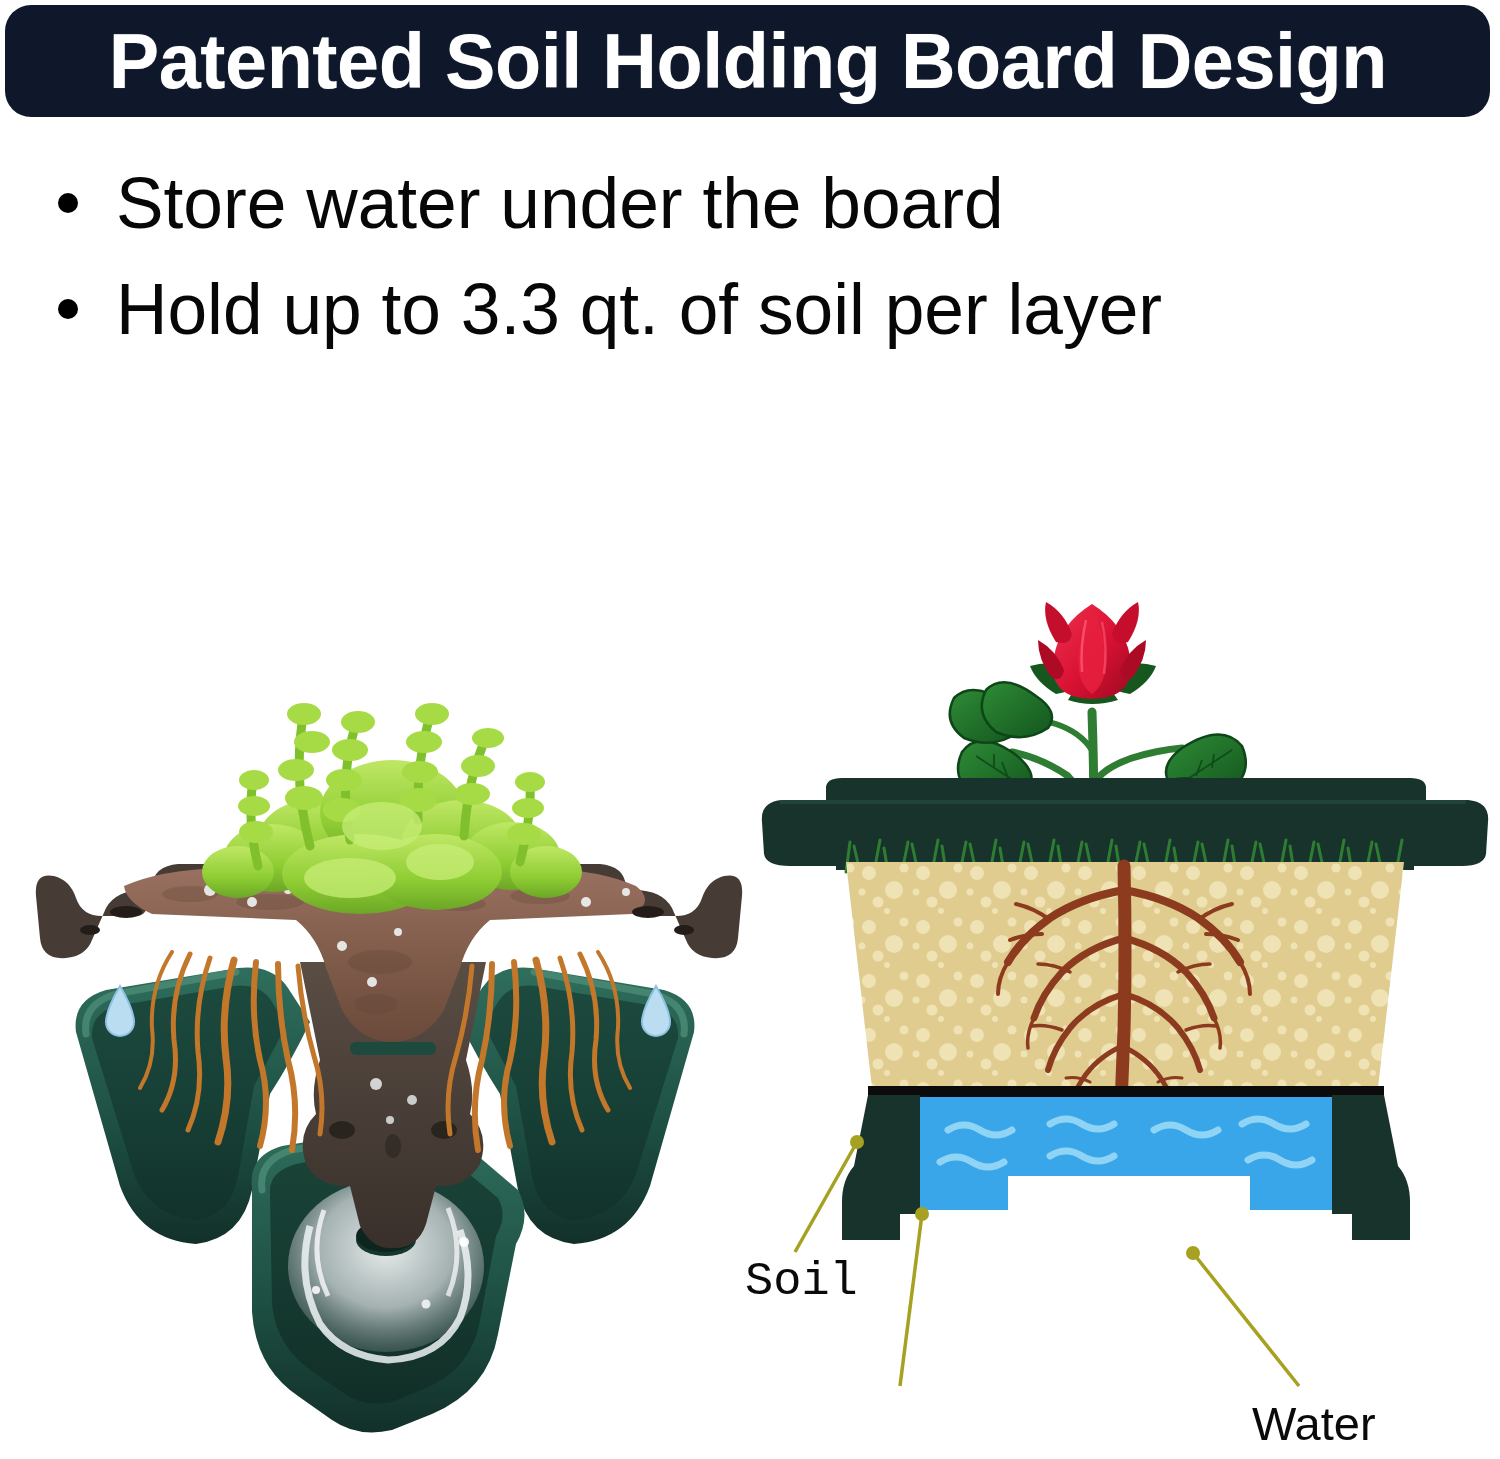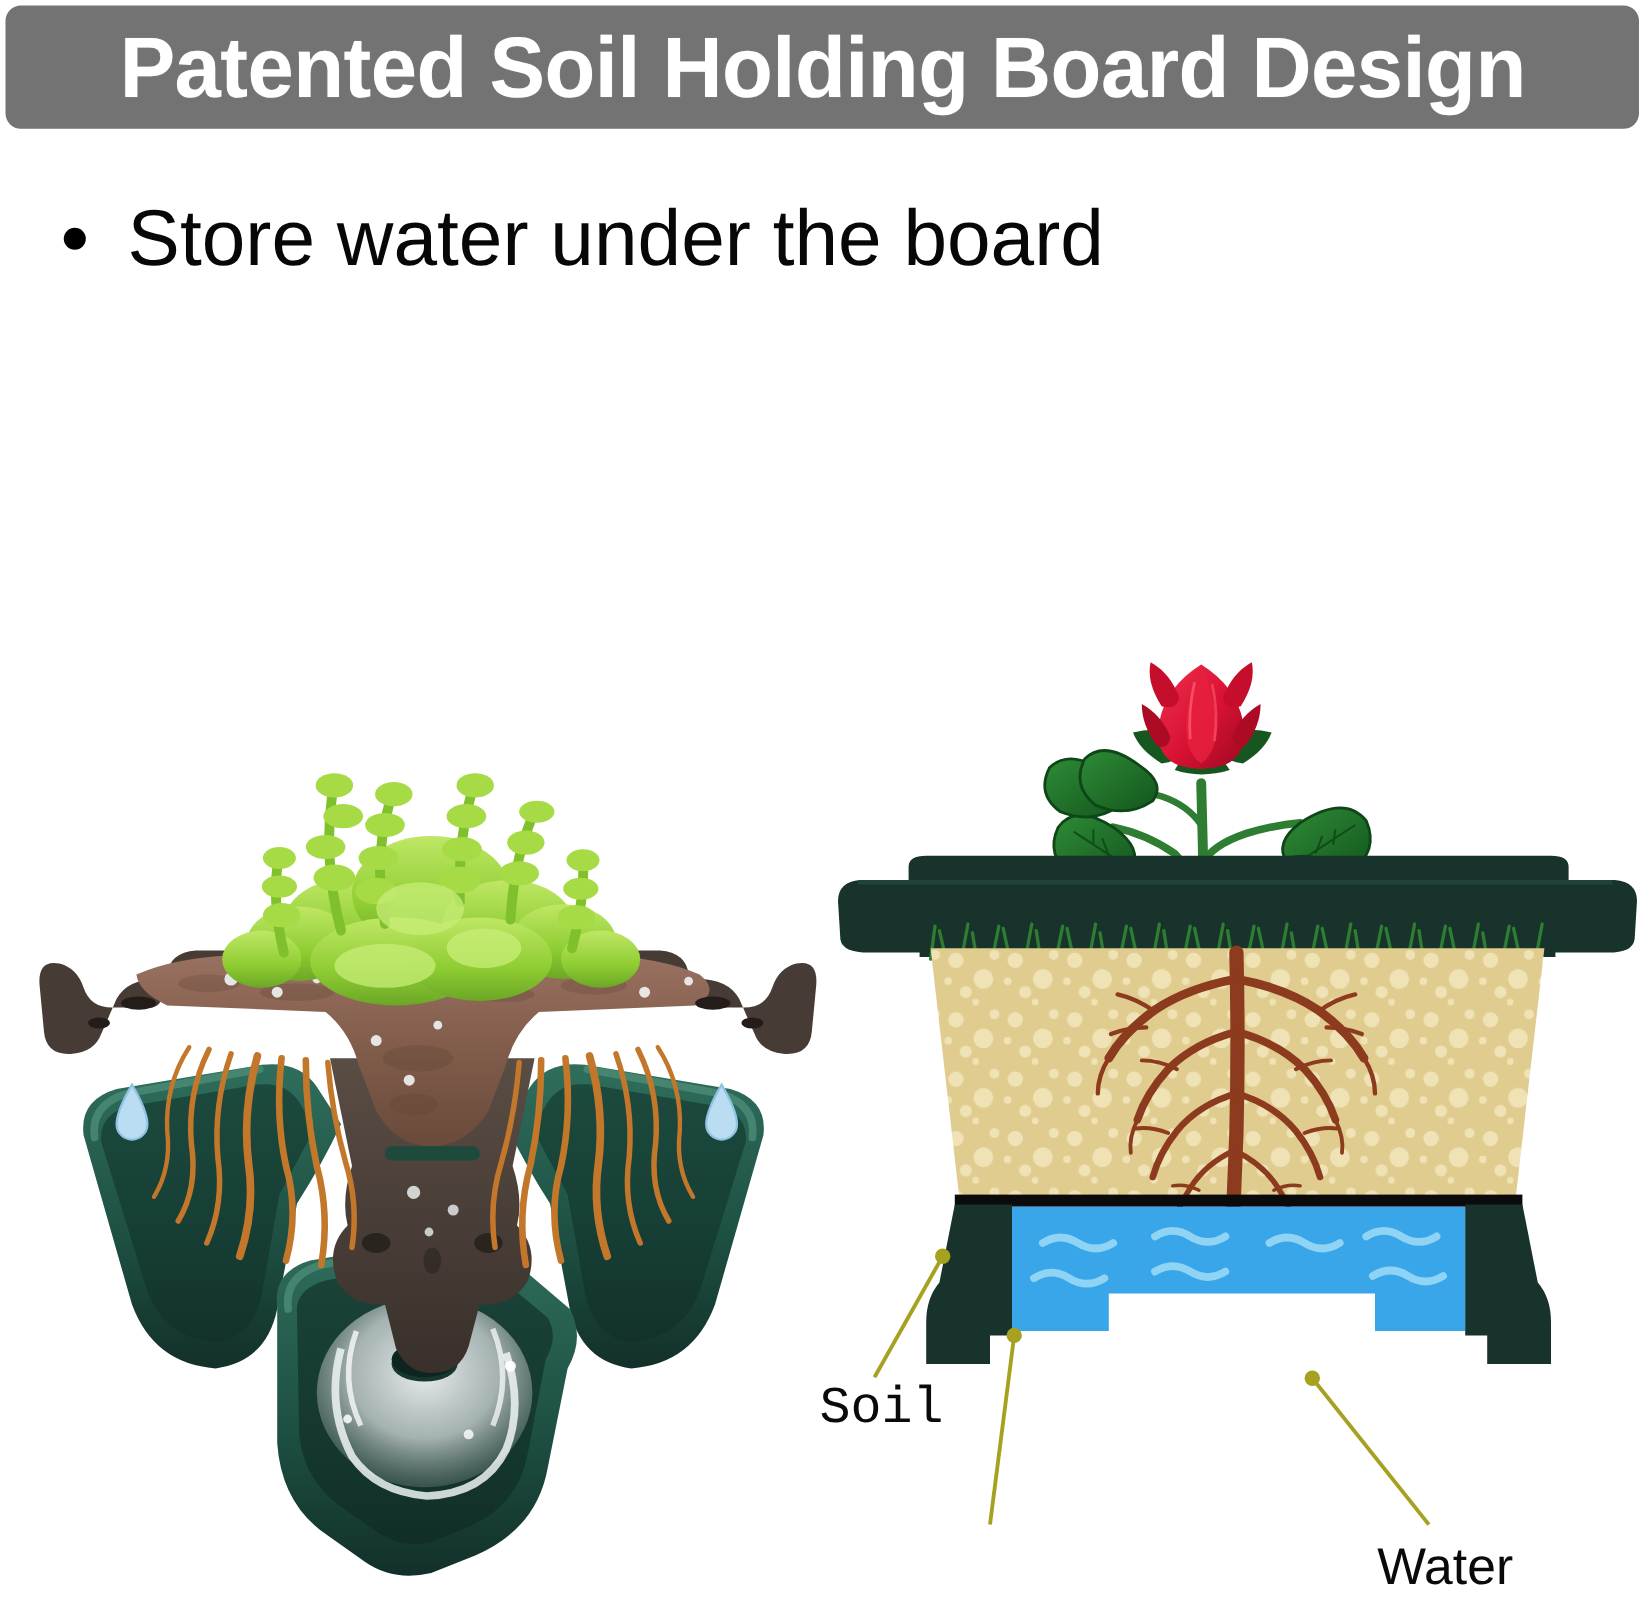--- a/index.html
+++ b/index.html
@@ -22,22 +22,22 @@
     background: #ffffff;
   }
 
   
   #header-banner {
     position: absolute;
     left: 5px;
     top: 5px;
     width: 1485px;
     height: 112px;
-    background: #737373;
-    border-radius: 14px;
+    background: #0f172a;
+    border-radius: 26px;
     display: flex;
     align-items: center;
     justify-content: center;
     box-sizing: border-box;
   }
   #header-title {
     color: #FFFFFF;
     font-family: "Liberation Sans Narrow", "Liberation Sans", sans-serif;
     font-weight: bold;
     font-size: 78px;
@@ -45,21 +45,21 @@
     line-height: 1;
     white-space: nowrap;
     transform: scaleX(0.97);
     text-shadow: 0 0 1px rgba(255,255,255,0.35);
   }
 
   
   #bullet-list {
     position: absolute;
     left: 0;
-    top: 164px;
+    top: 150px;
     width: 1500px;
   }
   .bullet-row {
     display: flex;
     align-items: center;
     height: 106px;
     padding-left: 58px;
     box-sizing: border-box;
   }
   .bullet-dot {
@@ -121,20 +121,24 @@
 
   <div id="bullet-list">
 
     <div class="bullet-row">
       <span class="bullet-dot"></span>
       <span class="bullet-text">Store water under the board</span>
     </div>
 
 
 
+    <div class="bullet-row">
+      <span class="bullet-dot"></span>
+      <span class="bullet-text">Hold up to 3.3 qt. of soil per layer</span>
+    </div>
 
   </div>
 
   <div id="figures">
 
     <div class="figure" id="figure-left">
       <svg width="730" height="869" viewBox="0 0 730 869">
         <defs>
           <linearGradient id="potG" x1="0" y1="0" x2="1" y2="0">
             <stop offset="0%" stop-color="#163A31"></stop>

